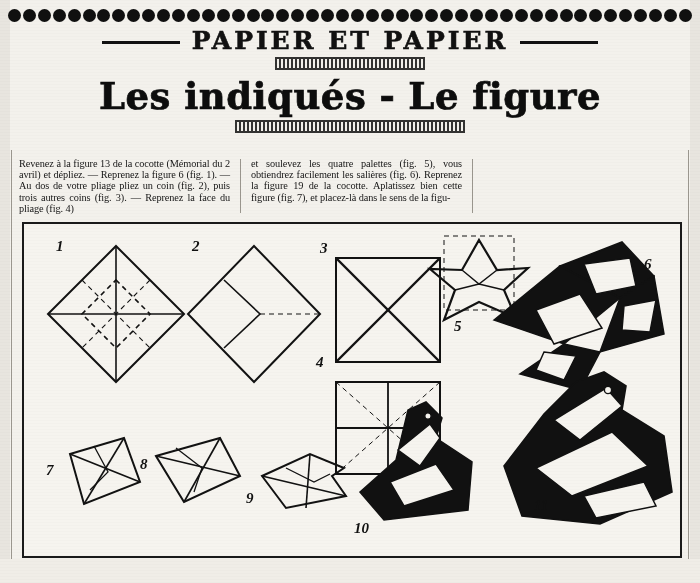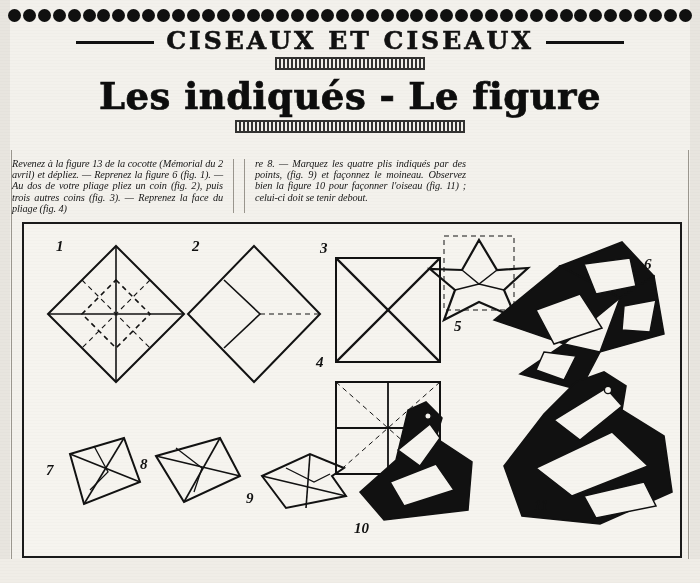--- a/index.html
+++ b/index.html
@@ -103,25 +103,24 @@
       repeating-linear-gradient(90deg, #121212 0px, #121212 2px, #f3f1ec 2px, #f3f1ec 4px);
     border-top: 2px solid #121212;
     border-bottom: 2px solid #121212;
     opacity: .85;
   }
 
   
   .columns {
     position: absolute;
     top: 158px;
-    left: 12px;
+    left: 19px;
     width: 654px;
     display: flex;
     gap: 10px;
-    font-style: italic;
   }
   .col {
     width: 211px;
     font-family: "Liberation Serif", serif;
     font-size: 10.3px;
     line-height: 11.2px;
     text-align: justify;
     color: #161616;
     letter-spacing: -0.1px;
   }
@@ -233,41 +232,41 @@
       <div class="bead"></div>
       <div class="bead"></div>
       <div class="bead"></div>
       <div class="bead"></div>
       <div class="bead"></div>
     </div>
 
   <div class="masthead">
     <div class="kicker">
       <span class="kicker-rule-left" style="width:78px"></span>
-      <span>CISEAUX ET CISEAUX</span>
+      <span>PAPIER ET PAPIER</span>
       <span class="kicker-rule-right" style="width:78px"></span>
     </div>
     <div class="orn"></div>
     <div class="headline">
       <span>Les indiqués</span>
       <span class="dash">-</span>
       <span>Le figure</span>
     </div>
     <div class="orn2"></div>
   </div>
 
   <div class="columns">
     <div class="col">
       <p>Revenez à la figure 13 de la cocotte (Mémorial du 2 avril) et dépliez. — Reprenez la figure 6 (fig. 1). — Au dos de votre pliage pliez un coin (fig. 2), puis trois autres coins (fig. 3). — Reprenez la face du pliage (fig. 4)</p>
     </div>
     <div class="rule-v"></div>
+    <div class="col">
+      <p>et soulevez les quatre palettes (fig. 5), vous obtiendrez facilement les salières (fig. 6). Reprenez la figure 19 de la cocotte. Aplatissez bien cette figure (fig. 7), et placez-là dans le sens de la figu-</p>
+    </div>
     <div class="rule-v"></div>
-    <div class="col">
-      <p>re 8. — Marquez les quatre plis indiqués par des points, (fig. 9) et façonnez le moineau. Observez bien la figure 10 pour façonner l'oiseau (fig. 11) ; celui-ci doit se tenir debout.</p>
-    </div>
   </div>
 
   <div class="plate">
 
     <svg width="656" height="332" viewBox="0 0 656 332">
       <g fill="none" stroke="#121212" stroke-width="1.6">
 
         <g>
           <polygon points="92,22 160,90 92,158 24,90" stroke-width="2"></polygon>
           <line x1="92" y1="22" x2="92" y2="158"></line>

